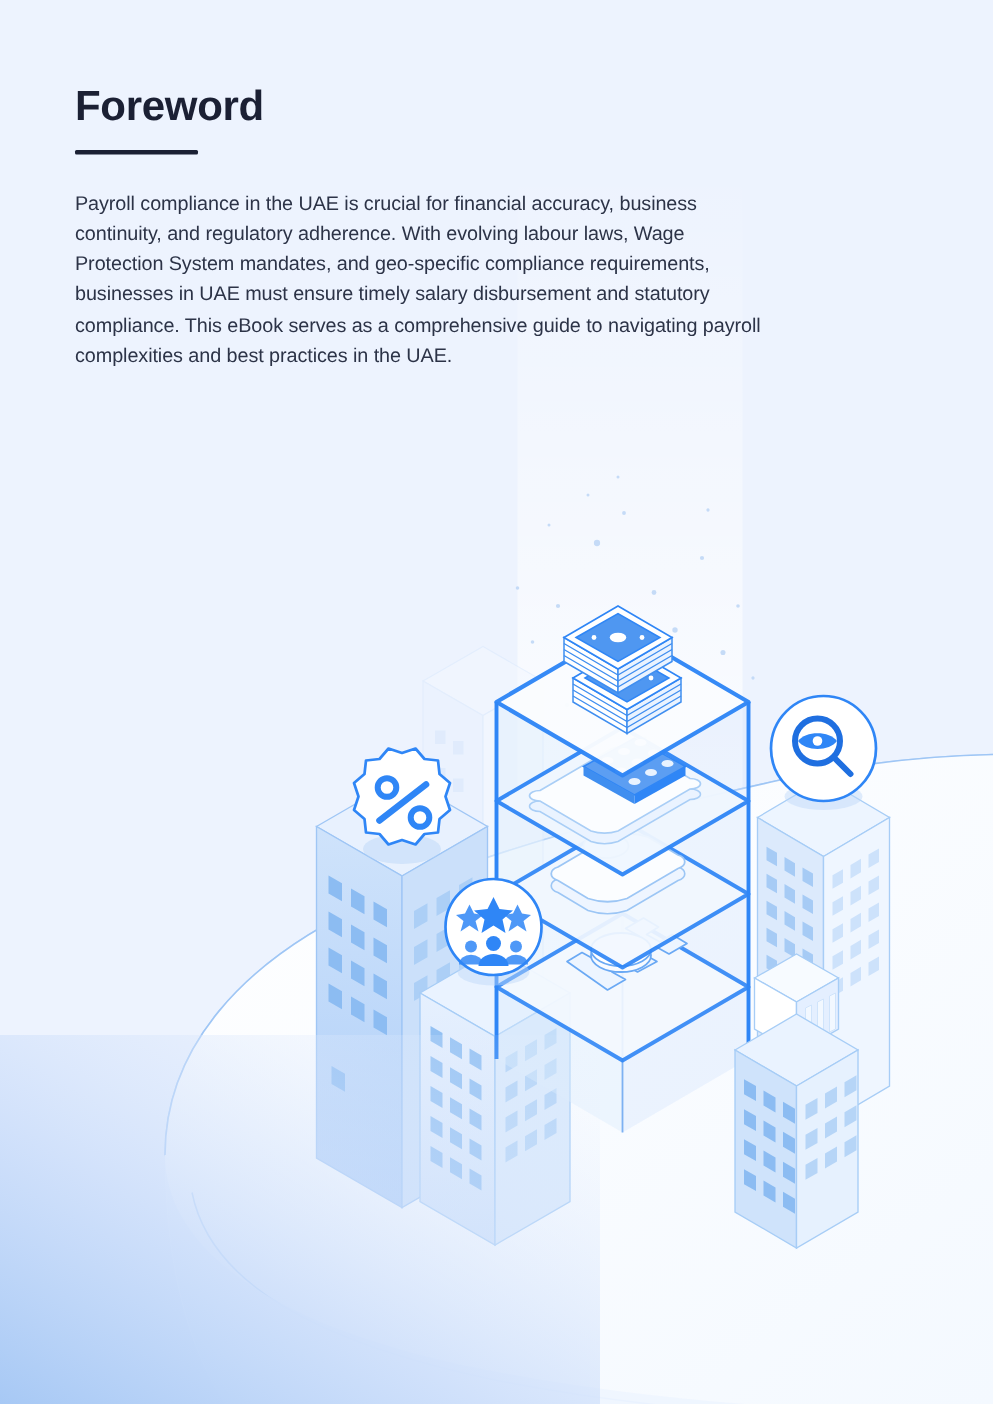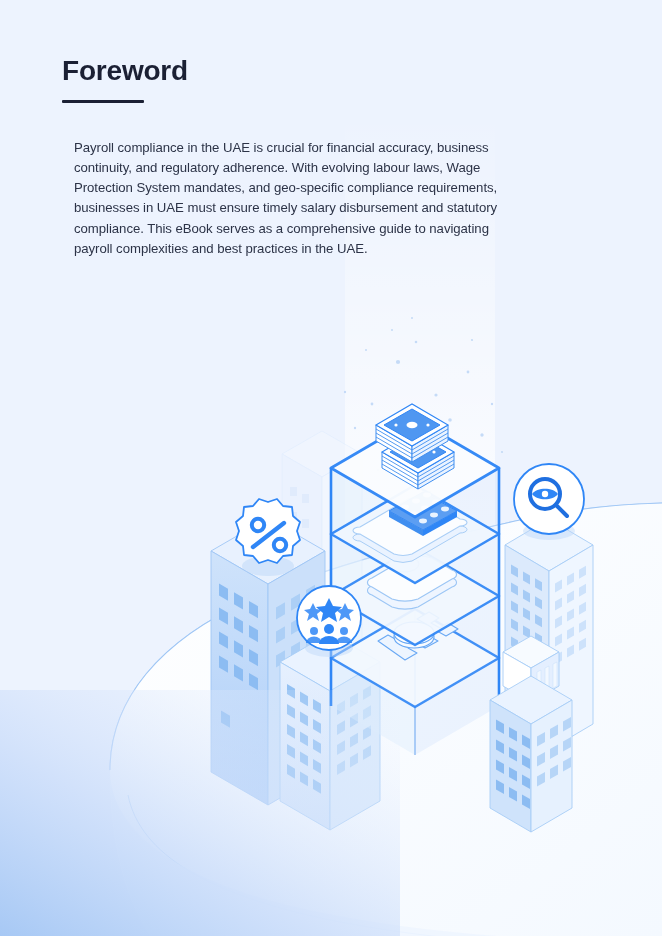--- a/index.html
+++ b/index.html
@@ -26,42 +26,42 @@
   
   .bg-base {
     position: absolute;
     inset: 0;
     background: #edf3fe;
   }
 
   
   .text-block {
     position: absolute;
-    left: 62px;
+    left: 50px;
     top: 56px;
     width: 460px;
   }
   .page-title {
     margin: 0;
     font-family: "Liberation Sans", sans-serif;
     font-size: 28px;
     font-weight: 700;
     letter-spacing: -0.2px;
     color: #1b2034;
     line-height: 1.1;
   }
   .title-rule {
     margin-top: 13px;
     width: 82px;
     height: 3px;
     background: #1b2034;
     border-radius: 1px;
   }
   .body-copy {
-    margin: 12px;
+    margin: 0;
     padding-top: 23px;
     font-family: "Liberation Sans", sans-serif;
     font-size: 13.2px;
     line-height: 20.2px;
     color: #2c3347;
     letter-spacing: -0.05px;
   }
 
   
   .illustration {

